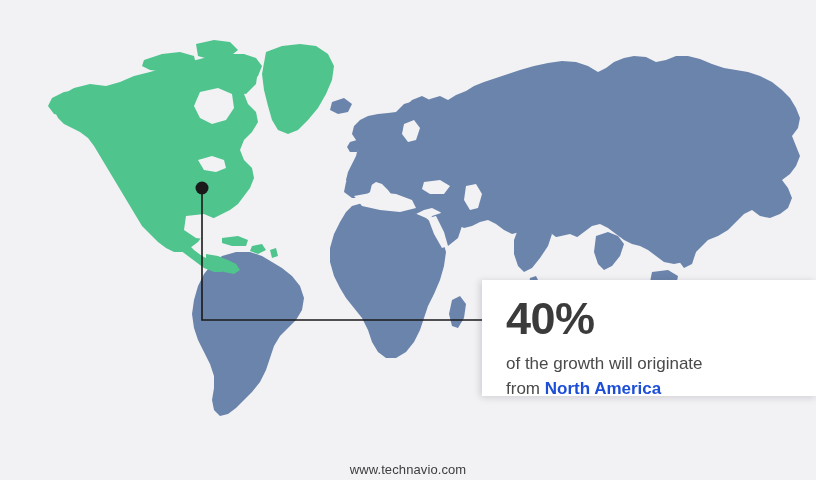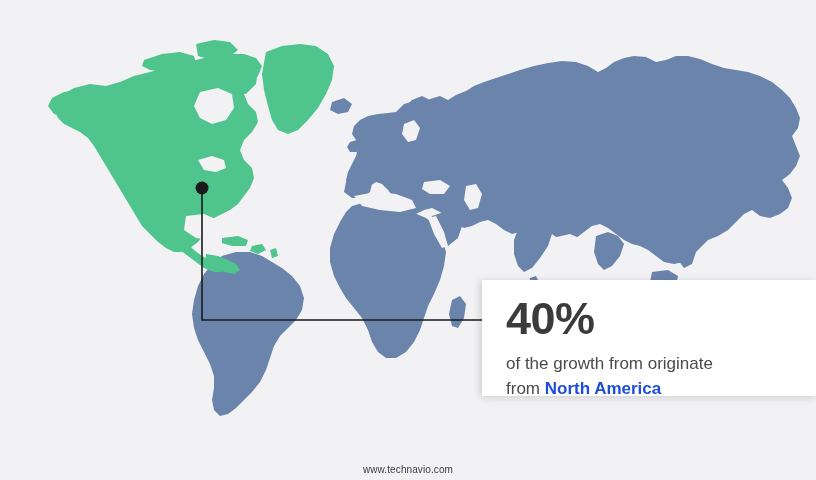--- a/index.html
+++ b/index.html
@@ -80,21 +80,21 @@
     left: 0;
     top: 440px;
     width: 816px;
     height: 40px;
     display: flex;
     align-items: center;
     justify-content: center;
     background: #f2f2f5;
   }
   #footer-url {
-    font-size: 10px;
+    font-size: 13px;
     color: #3d3d3d;
     letter-spacing: 0.1px;
     margin-top: 19px;
   }
 </style>
 </head>
 <body>
 
 <div id="canvas">
 
@@ -239,21 +239,21 @@
 
   <div id="connector-layer">
     <svg width="816" height="440" viewBox="0 0 816 440" xmlns="http://www.w3.org/2000/svg">
       <polyline points="202,188 202,320 484,320" fill="none" stroke="#1a1a1a" stroke-width="1.6"></polyline>
       <circle cx="202" cy="188" r="6.5" fill="#1a1a1a"></circle>
     </svg>
   </div>
 
   <div id="callout">
     <div id="callout-value">40%</div>
-    <div class="callout-line">of the growth from originate</div>
+    <div class="callout-line">of the growth will originate</div>
     <div class="callout-line">
       <span>from </span><b>North America</b>
     </div>
   </div>
 
   <div id="footer">
     <span id="footer-url">www.technavio.com</span>
   </div>
 
 </div>

